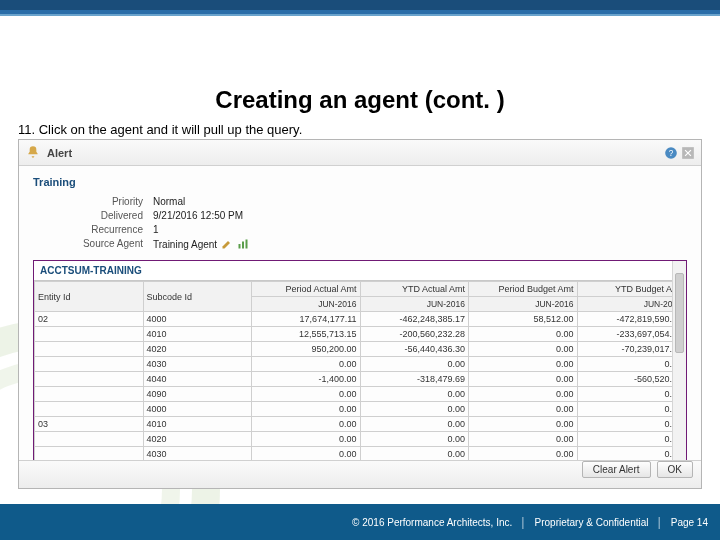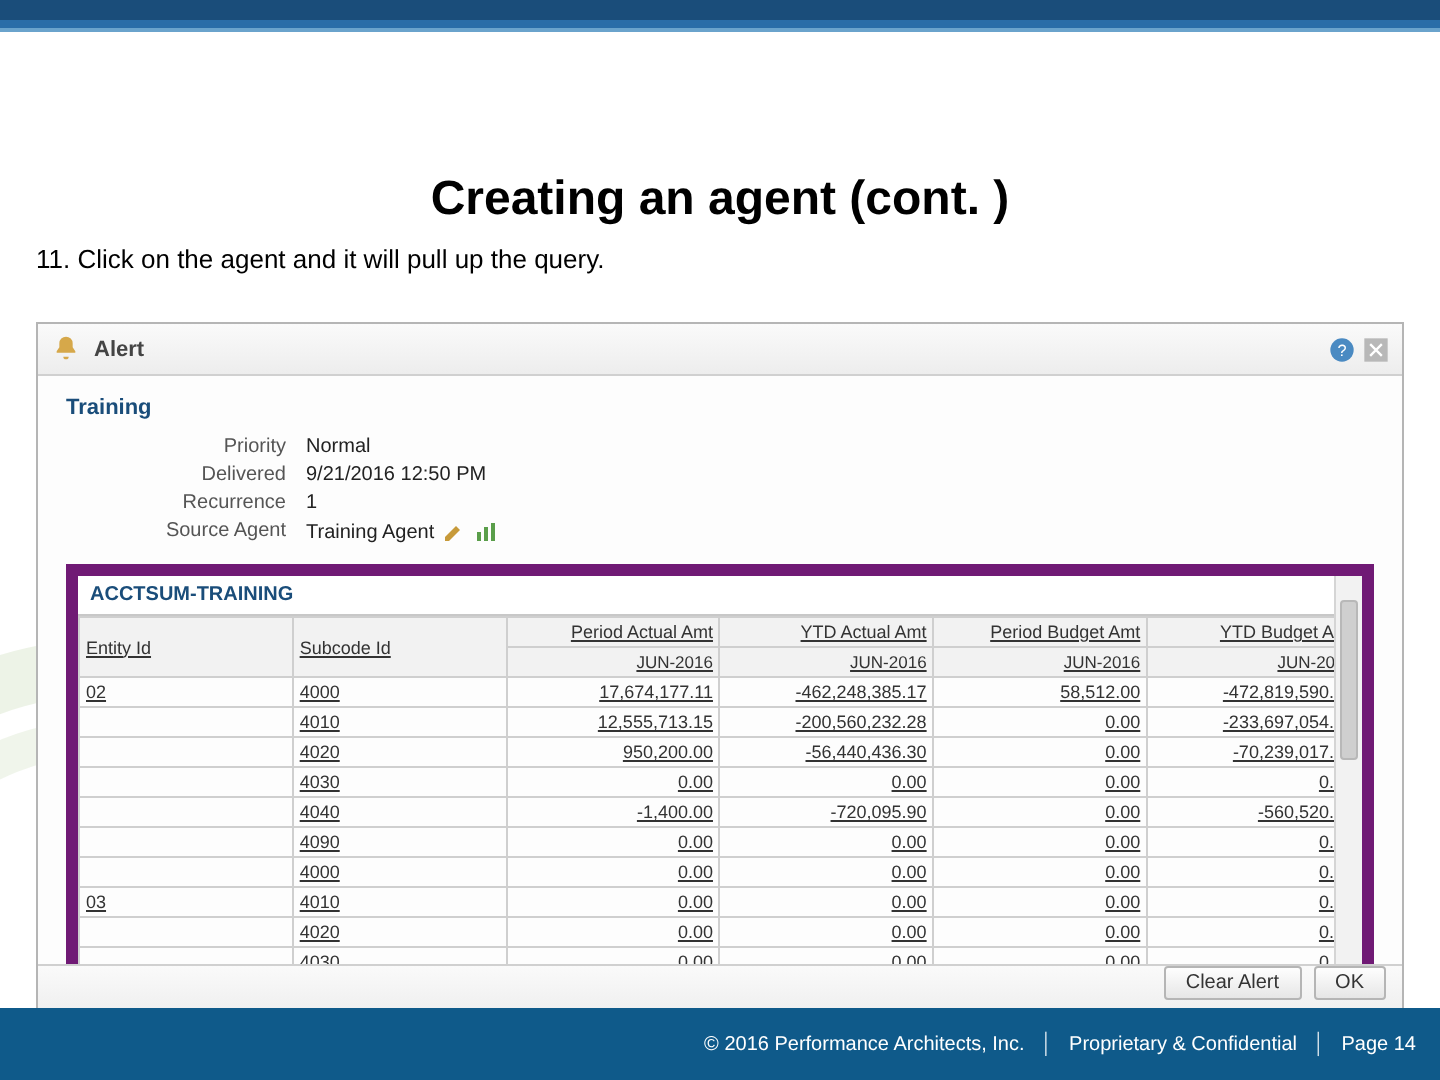--- a/index.html
+++ b/index.html
@@ -3,37 +3,37 @@
 <meta charset="utf-8">
 <style>
   * { box-sizing: border-box; margin: 0; padding: 0; }
   body { width: 720px; height: 540px; font-family: Arial, sans-serif; background: #fff; position: relative; overflow: hidden; }
   .slide-header { height: 60px; position: relative; }
   .slide-header .bar1 { position: absolute; top: 0; left: 0; right: 0; height: 10px; background: #1a4d7a; }
   .slide-header .bar2 { position: absolute; top: 10px; left: 0; right: 0; height: 4px; background: #2a6da8; }
   .slide-header .bar3 { position: absolute; top: 14px; left: 0; right: 0; height: 2px; background: #6aa3cc; }
   .slide-title { text-align: center; font-size: 24px; font-weight: bold; color: #000; margin-top: 26px; }
   .content { padding: 8px 18px 0 18px; }
-  .step-text { font-size: 13px; margin-bottom: 24px; }
+  .step-text { font-size: 13px; margin-bottom: 2px; }
   .screenshot { border: 1px solid #b5b5b5; background: #fdfdfd; height: 350px; position: relative; font-size: 10px; color: #333; }
   .ss-header { height: 26px; background: linear-gradient(#fafafa,#ededed); border-bottom: 1px solid #d0d0d0; display: flex; align-items: center; padding: 0 6px; }
   .bell-icon { width: 16px; height: 16px; margin-right: 6px; fill: #d6a84a; }
   .ss-header-title { font-weight: bold; color: #444; font-size: 11px; }
   .ss-header-right { margin-left: auto; display: flex; gap: 3px; align-items: center; }
   .help-icon, .close-icon { width: 14px; height: 14px; }
   .ss-body { padding: 10px 14px 4px 14px; }
   .training-title { color: #1a4d7a; font-weight: bold; font-size: 11px; margin-bottom: 8px; }
   .meta-grid { display: grid; grid-template-columns: 90px 1fr; row-gap: 3px; font-size: 10px; color: #444; margin-left: 30px; margin-bottom: 10px; }
   .meta-label { text-align: right; padding-right: 10px; color: #555; }
   .meta-val { color: #222; display: flex; align-items: center; gap: 4px; }
   .pencil-icon, .chart-icon { width: 12px; height: 12px; }
-  .table-wrap { border: 6px solid #701a75; position: relative; }
+  .table-wrap { border: 1px solid #701a75; position: relative; }
   .table-title-row { background: #fff; padding: 4px 6px; border-bottom: 1px solid #c8c8c8; }
   .table-title { color: #1a4d7a; font-weight: bold; font-size: 10px; }
-  table { border-collapse: collapse; width: 100%; font-size: 9px; table-layout: fixed; text-decoration: underline; }
+  table { border-collapse: collapse; width: 100%; font-size: 9px; table-layout: fixed; }
   th, td { border: 1px solid #cfcfcf; padding: 2px 3px; text-align: right; white-space: nowrap; overflow: hidden; }
   th { background: #f2f2f2; font-weight: normal; color: #333; }
   th.sub { font-size: 8.5px; }
   td.idcol, th.idcol { text-align: left; }
   .scrollbar-v { position: absolute; right: 0; top: 0; bottom: 0; width: 14px; background: #f2f2f2; border-left: 1px solid #d5d5d5; }
   .scrollbar-v .thumb { position: absolute; top: 12px; left: 2px; right: 2px; height: 80px; background: #cfcfcf; border: 1px solid #b8b8b8; border-radius: 2px; }
   .ss-footer { position: absolute; bottom: 0; left: 0; right: 0; height: 28px; border-top: 1px solid #d0d0d0; background: linear-gradient(#fafafa,#ededed); display: flex; align-items: flex-start; justify-content: flex-end; gap: 6px; padding: 0 8px; }
   .ui-btn { font-size: 10px; padding: 2px 10px; border: 1px solid #b5b5b5; background: linear-gradient(#fefefe,#e6e6e6); border-radius: 2px; color: #333; }
   .slide-footer { position: absolute; bottom: 0; left: 0; right: 0; height: 36px; background: #0f5a8a; color: #fff; display: flex; align-items: center; justify-content: flex-end; font-size: 10px; padding: 0 12px; gap: 8px; }
   .slide-footer .sep { opacity: .8; }
@@ -149,21 +149,21 @@
                 <td class="idcol">4030</td>
                 <td>0.00</td>
                 <td>0.00</td>
                 <td>0.00</td>
                 <td>0.00</td>
               </tr>
               <tr>
                 <td class="idcol"></td>
                 <td class="idcol">4040</td>
                 <td>-1,400.00</td>
-                <td>-720,095.90</td>
+                <td>-318,479.69</td>
                 <td>0.00</td>
                 <td>-560,520.00</td>
               </tr>
               <tr>
                 <td class="idcol"></td>
                 <td class="idcol">4090</td>
                 <td>0.00</td>
                 <td>0.00</td>
                 <td>0.00</td>
                 <td>0.00</td>

